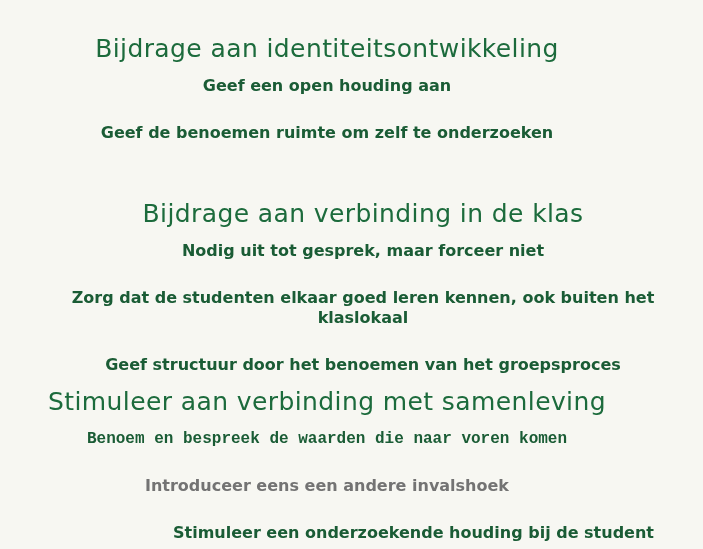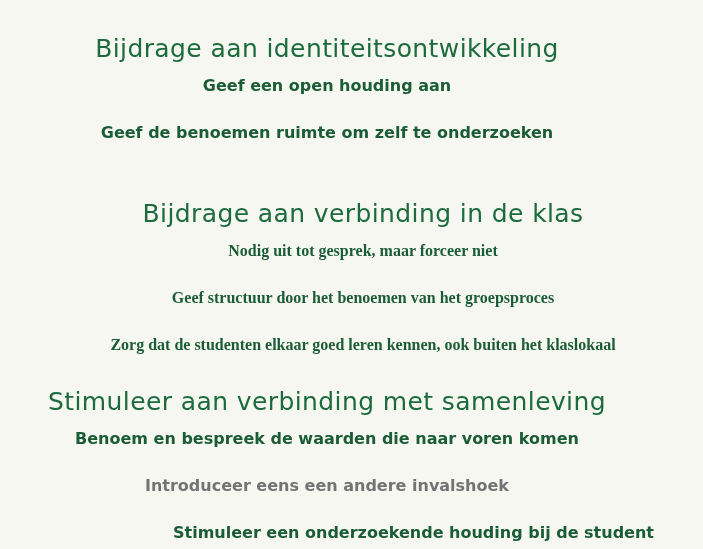--- a/index.html
+++ b/index.html
@@ -43,21 +43,21 @@
   }
   
   #section-1 { position: absolute; top: 34px; left: 0; }
   #section-1 .section-title { margin-bottom: 12px; }
   #section-1 .bullet { margin-bottom: 27px; }
   #section-1 .bullet:last-child { margin-bottom: 0; }
 
   
   #section-2 { position: absolute; top: 199px; left: 0; margin-left: 36px; }
   #section-2 .section-title { margin-bottom: 12px; }
-  #section-2 .bullet { margin-bottom: 27px; font-family: Liberation Serif, serif; }
+  #section-2 .bullet { margin-bottom: 27px; }
   #section-2 .bullet:last-child { margin-bottom: 0; }
 
   
   #section-3 { position: absolute; top: 387px; left: 0; }
   #section-3 .section-title { margin-bottom: 12px; }
   #section-3 .bullet { margin-bottom: 27px; }
   #section-3 .bullet:last-child { margin-bottom: 0; }
 </style>
 </head>
 <body style="background: rgb(247, 247, 242);">
@@ -66,24 +66,24 @@
 
   <div class="section" id="section-1">
     <div class="section-title" style="color: rgb(28, 107, 60);">Bijdrage aan identiteitsontwikkeling</div>
     <div class="bullet" style="color: rgb(26, 92, 53);">Geef een open houding aan</div>
     <div class="bullet" style="color: rgb(26, 92, 53);">Geef de benoemen ruimte om zelf te onderzoeken</div>
   </div>
 
   <div class="section" id="section-2">
     <div class="section-title" style="color: rgb(28, 107, 60);">Bijdrage aan verbinding in de klas</div>
     <div class="bullet" style="color: rgb(26, 92, 53);">Nodig uit tot gesprek, maar forceer niet</div>
+    <div class="bullet" style="color: rgb(26, 92, 53);">Zorg dat de studenten elkaar goed leren kennen, ook buiten het klaslokaal</div>
     <div class="bullet" style="color: rgb(26, 92, 53);">Geef structuur door het benoemen van het groepsproces</div>
-    <div class="bullet" style="color: rgb(26, 92, 53);">Zorg dat de studenten elkaar goed leren kennen, ook buiten het klaslokaal</div>
   </div>
 
   <div class="section" id="section-3">
     <div class="section-title" style="color: rgb(28, 107, 60);">Stimuleer aan verbinding met samenleving</div>
-    <div class="bullet" style="color: rgb(26, 92, 53);">Benoem en bespreek de waarden die naar voren komen</div>
+    <div class="bullet" style="color: rgb(26, 92, 53); font-family: Liberation Mono, monospace;">Benoem en bespreek de waarden die naar voren komen</div>
     <div class="bullet" style="color: #737373;">Introduceer eens een andere invalshoek</div>
     <div class="bullet" style="color: rgb(26, 92, 53); text-align: right;">Stimuleer een onderzoekende houding bij de student</div>
   </div>
 
 </div>
 
 </body></html>

